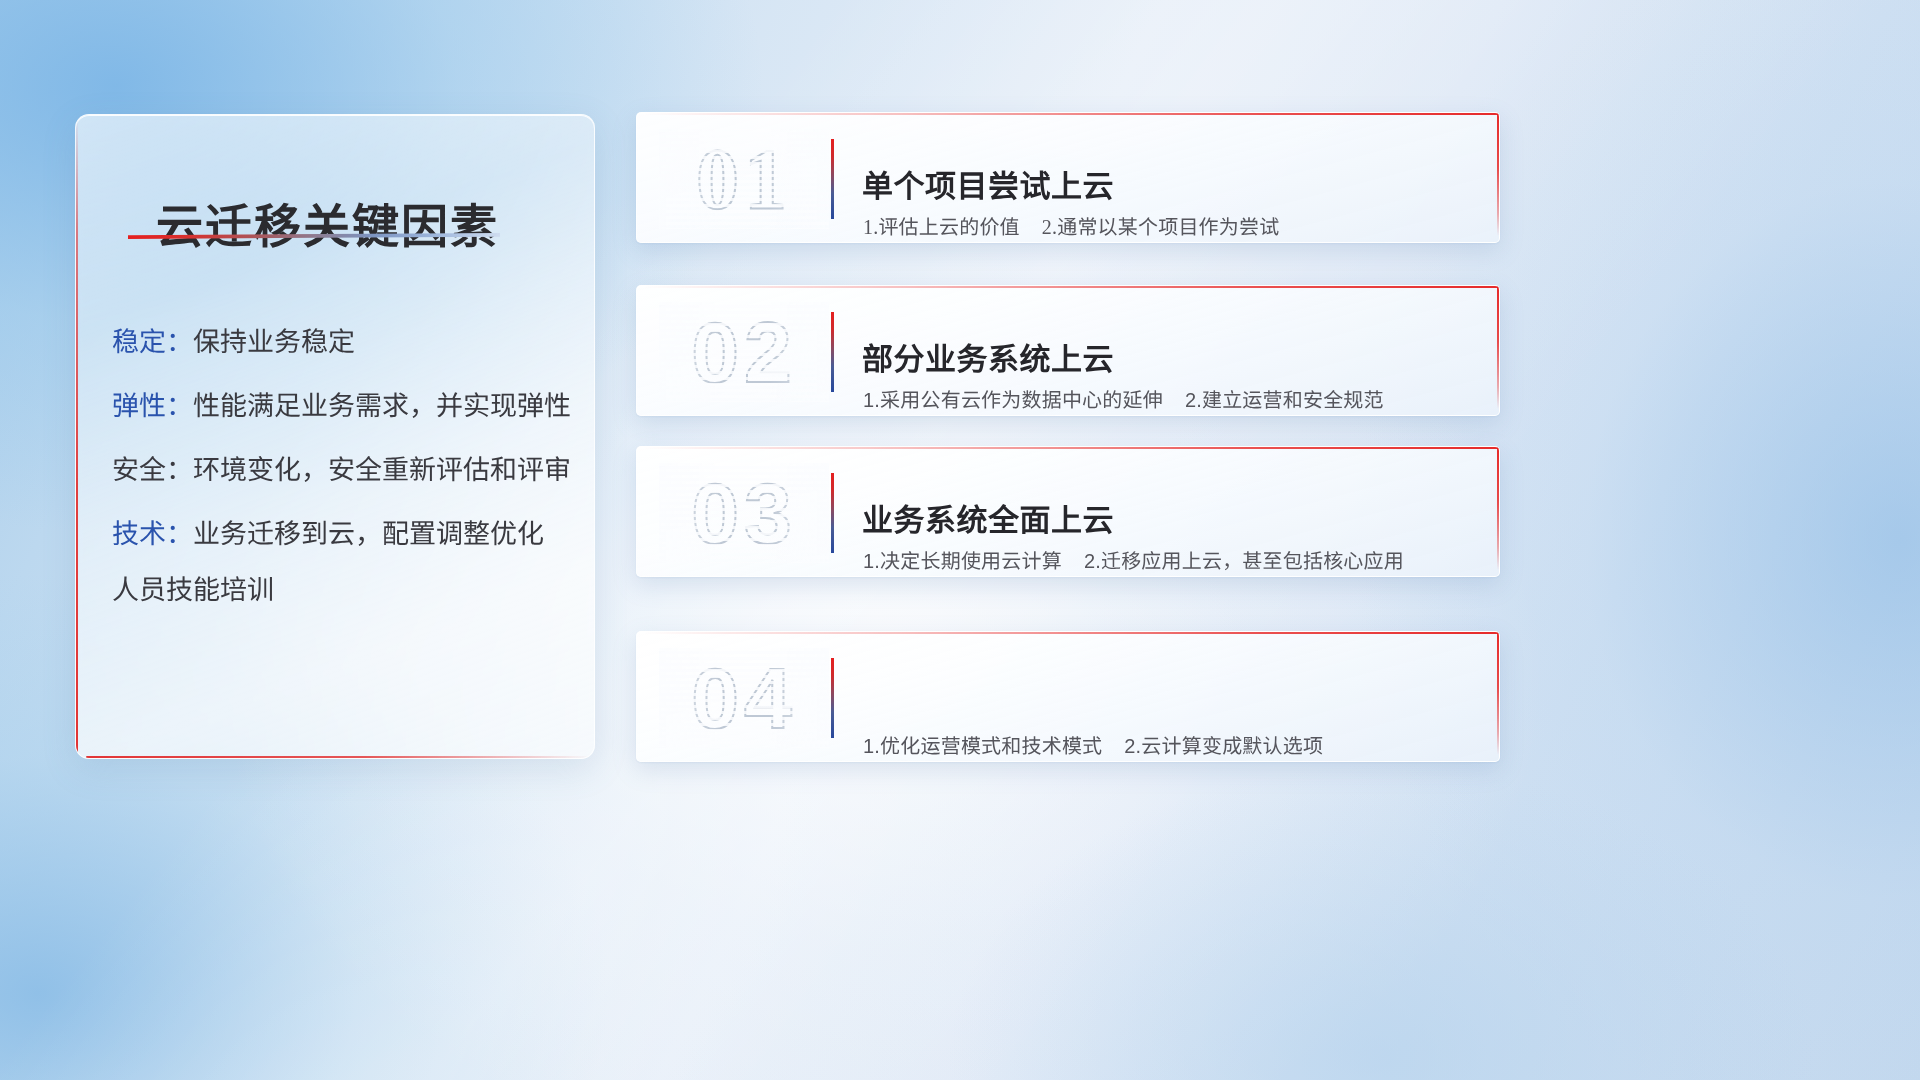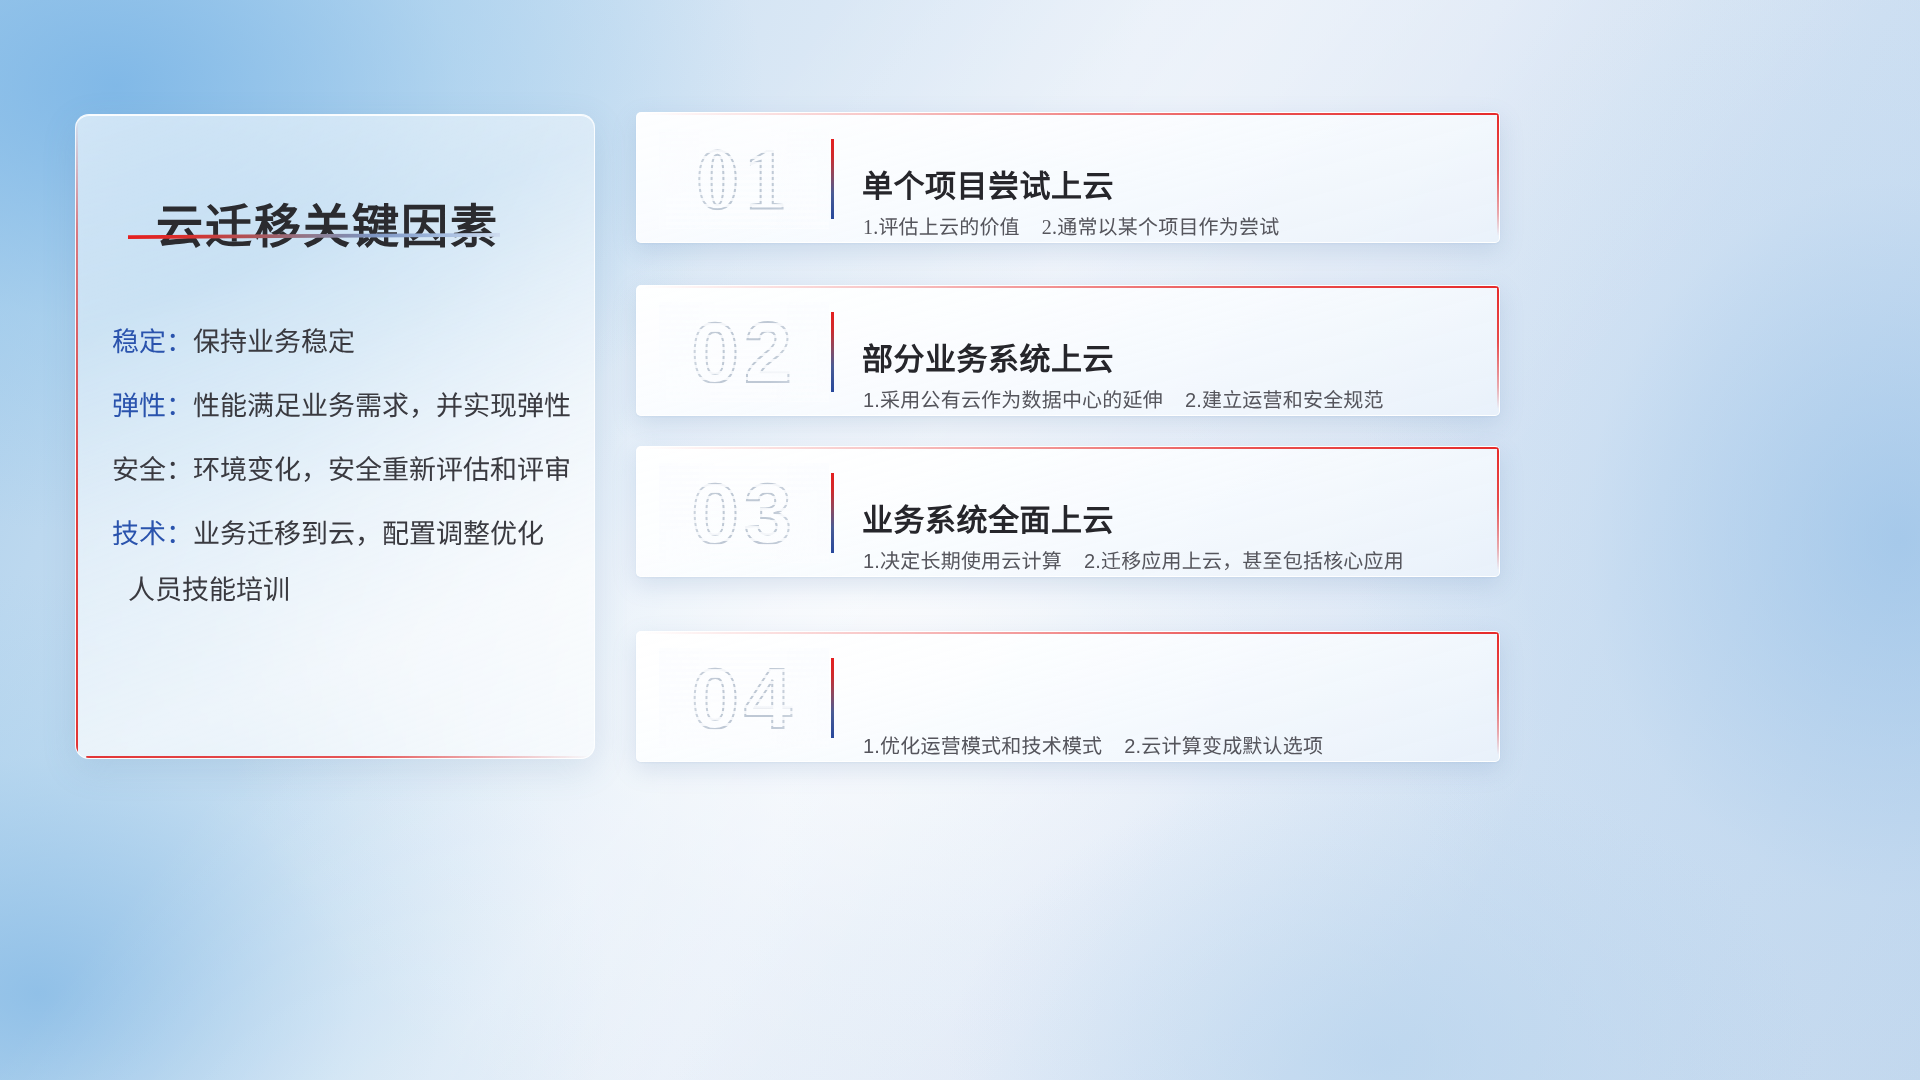--- a/index.html
+++ b/index.html
@@ -150,21 +150,21 @@
     top: 214px;
     right: 24px;
   }
   .factor-row {
     font-size: 27px;
     line-height: 1.0;
     margin-bottom: 37px;
     white-space: nowrap;
     color: #3a3a40;
   }
-  .factor-row:last-child { margin-bottom: 0; margin-left: 16px; }
+  .factor-row:last-child { margin-bottom: 0; }
   .factor-label { color: #3a3a40; }
   .factor-label.accent { color: #2a53ad; }
   .factor-text { color: #3a3a40; }
   .factor-row.cont { margin-top: -8px; }
 
   
   #steps { position: absolute; left: 636px; top: 112px; }
   .step-card {
     position: absolute;
     left: 0;

